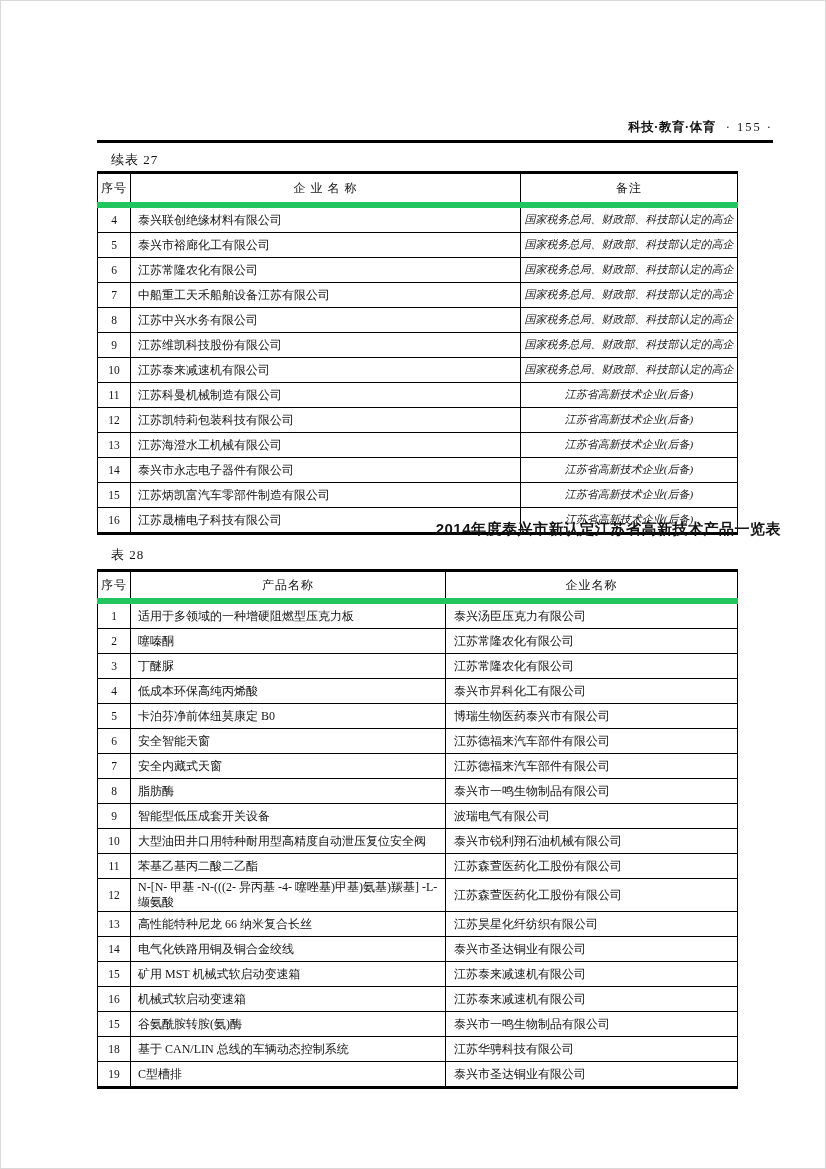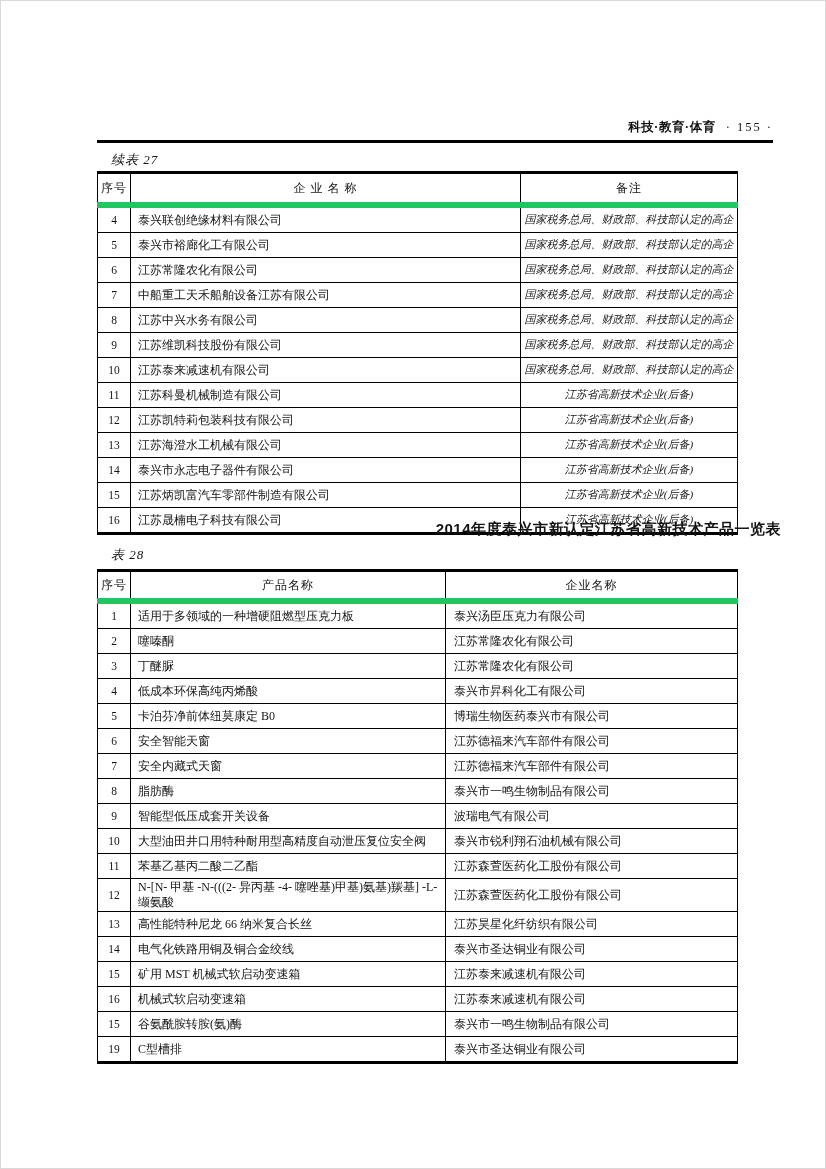--- a/index.html
+++ b/index.html
@@ -26,21 +26,21 @@
     font-family:"Liberation Serif", serif;
     font-size:12.5px; margin-left:6px; letter-spacing:2px;
   }
   .header-rule {
     position:absolute; top:140px; left:0; width:100%; height:3px;
     background:#000;
   }
 
   .table-caption {
     position:absolute; left:14px;
-    font-style:italic; font-size:13px; letter-spacing:1px;
+    font-size:13px; letter-spacing:1px;
   }
   .cap-27 { top:151px; }
   .cap-28 { top:546px; }
 
   .tbl {
     position:absolute; left:0; width:640px;
     border-collapse:collapse; table-layout:fixed;
     font-size:12px;
   }
   .tbl-27 { top:171px; }
@@ -257,20 +257,25 @@
           <td class="c0">16</td>
           <td class="c1">机械式软启动变速箱</td>
           <td class="c2">江苏泰来减速机有限公司</td>
         </tr>
         <tr>
           <td class="c0">15</td>
           <td class="c1">谷氨酰胺转胺(氨)酶</td>
           <td class="c2">泰兴市一鸣生物制品有限公司</td>
         </tr>
         <tr>
+          <td class="c0">18</td>
+          <td class="c1">基于 CAN/LIN 总线的车辆动态控制系统</td>
+          <td class="c2">江苏华骋科技有限公司</td>
+        </tr>
+        <tr>
           <td class="c0">19</td>
           <td class="c1">C型槽排</td>
           <td class="c2">泰兴市圣达铜业有限公司</td>
         </tr>
       </tbody>
   </table>
 
 </div>
 
 </body></html>

